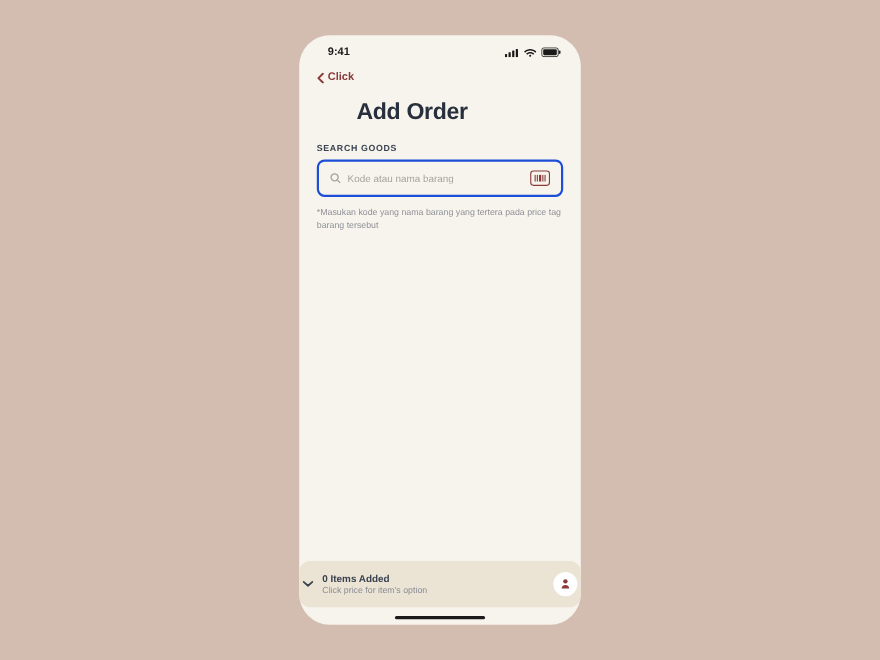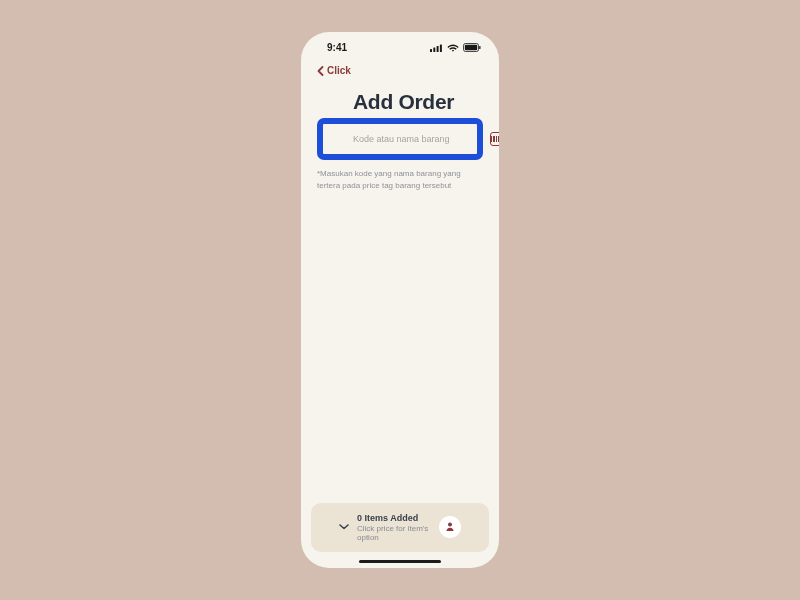--- a/index.html
+++ b/index.html
@@ -7,21 +7,21 @@
       width: 800px;
       height: 600px;
       background: #d3bdb0;
       display: flex;
       align-items: center;
       justify-content: center;
       font-family: -apple-system, BlinkMacSystemFont, 'Segoe UI', sans-serif;
       overflow: hidden;
     }
     .phone {
-      width: 198px;
+      width: 256px;
       height: 536px;
       background: #f7f4ed;
       border-radius: 28px;
       position: relative;
       overflow: hidden;
       display: flex;
       flex-direction: column;
     }
     .status-bar {
       display: flex;
@@ -60,26 +60,26 @@
       padding: 12px 16px 6px;
       font-size: 8px;
       font-weight: 700;
       letter-spacing: 0.6px;
       color: #3a4250;
       text-transform: uppercase;
     }
     .search-wrap {
       margin: 0 16px;
       background: #f7f4ed;
-      border: 6px solid #1d4ed8;
+      border: 2px solid #1d4ed8;
       border-radius: 7px;
       display: flex;
       align-items: center;
       padding: 8px 10px;
-      gap: 20px;
+      gap: 6px;
     }
     .search-input {
       flex: 1;
       border: none;
       background: transparent;
       font-size: 9px;
       color: #555;
       outline: none;
     }
     .search-input::placeholder { color: #a9a399; }
@@ -104,24 +104,24 @@
       height: 100%;
     }
     .helper-text {
       padding: 8px 16px 0;
       font-size: 8px;
       line-height: 1.45;
       color: #8f9198;
     }
     .spacer { flex: 1; }
     .bottom-card {
-      margin: 0 10px 2px;
+      margin: 0 0 2px;
       background: #ebe3d4;
       border-radius: 10px;
-      padding: 10px 28px;
+      padding: 10px 3px;
       display: flex;
       align-items: center;
       gap: 8px;
       cursor: pointer;
     }
     .chev {
       color: #3a4250;
       flex-shrink: 0;
     }
     .bottom-text { flex: 1; }
@@ -180,20 +180,21 @@
 
   <div class="nav">
     <svg width="7" height="10" viewBox="0 0 7 10">
         <path d="M5.5 1L1.5 5l4 4" stroke="#8a3a3a" stroke-width="1.8" fill="none" stroke-linecap="round" stroke-linejoin="round"></path>
       </svg>
     <span>Click</span>
   </div>
 
   <h1 class="page-title">Add Order</h1>
 
+  <div class="section-label">SEARCH GOODS</div>
 
   <div class="search-wrap">
     <svg width="10" height="10" viewBox="0 0 10 10">
         <circle cx="4.2" cy="4.2" r="3.2" stroke="#a9a399" stroke-width="1.2" fill="none"></circle>
         <line x1="6.8" y1="6.8" x2="9" y2="9" stroke="#a9a399" stroke-width="1.2" stroke-linecap="round"></line>
       </svg>
     <input class="search-input" type="text" placeholder="Kode atau nama barang" style="">
     <div class="barcode-btn">
       <div class="barcode-lines">
           <span></span>

